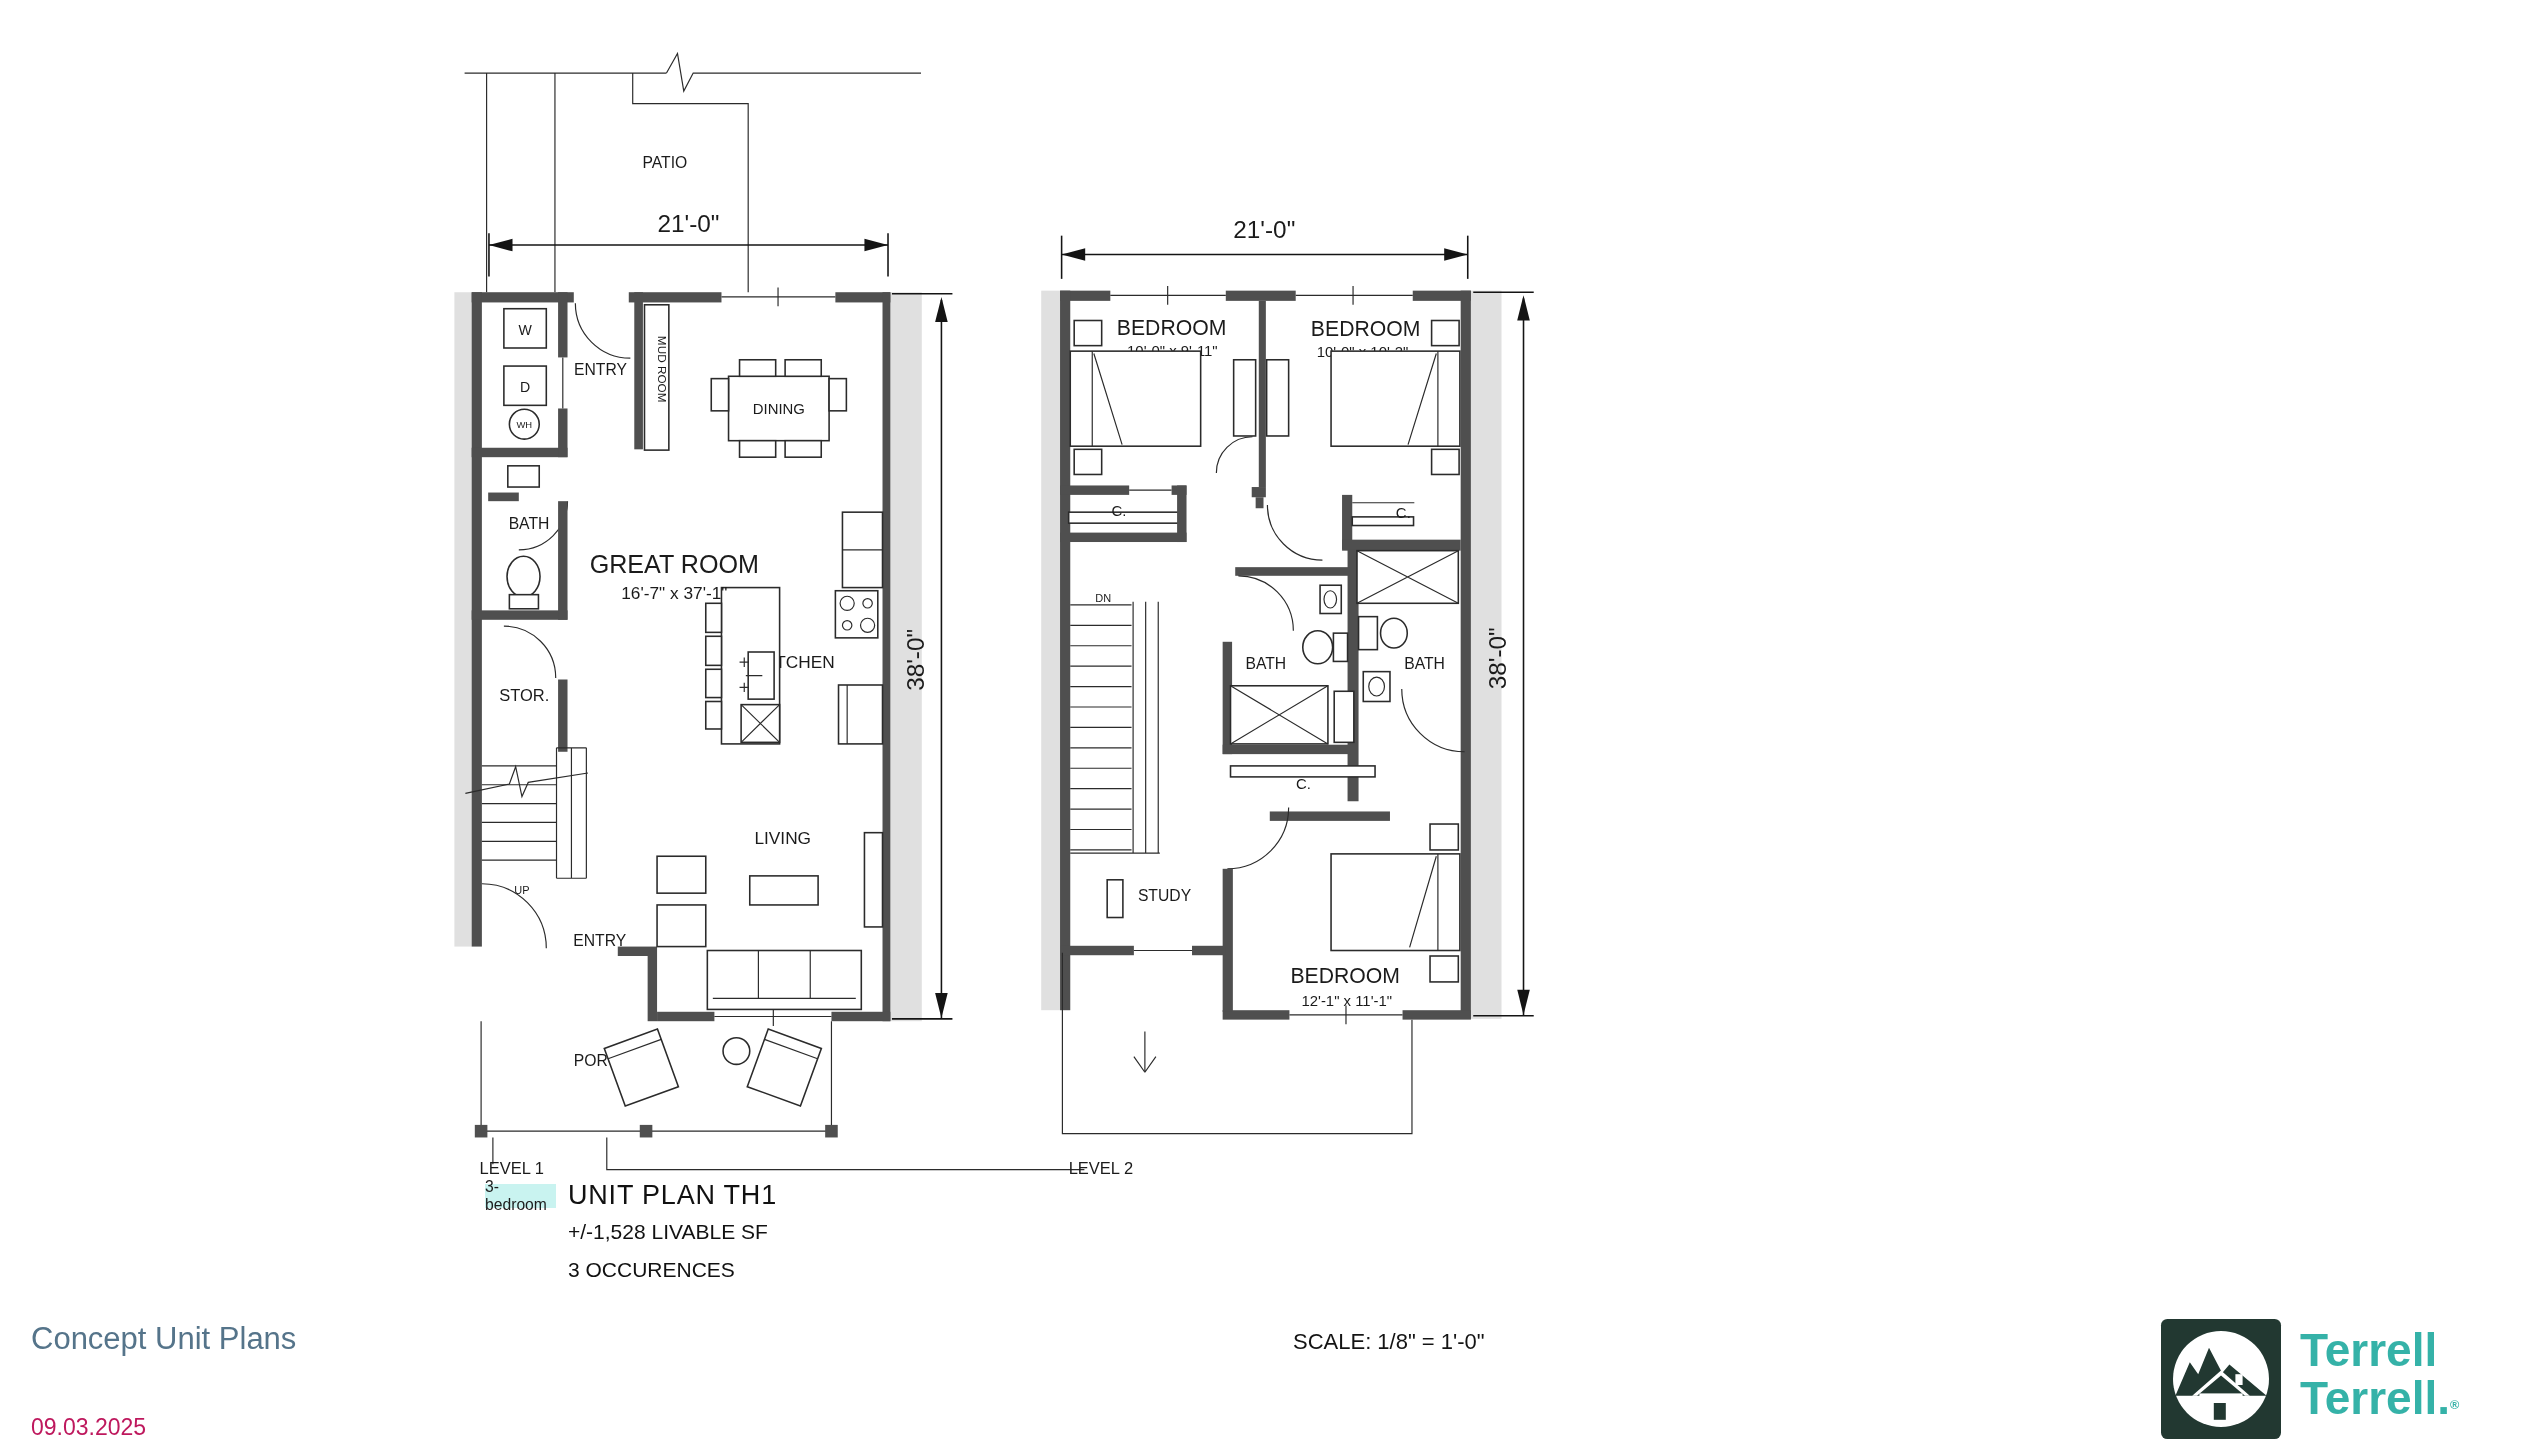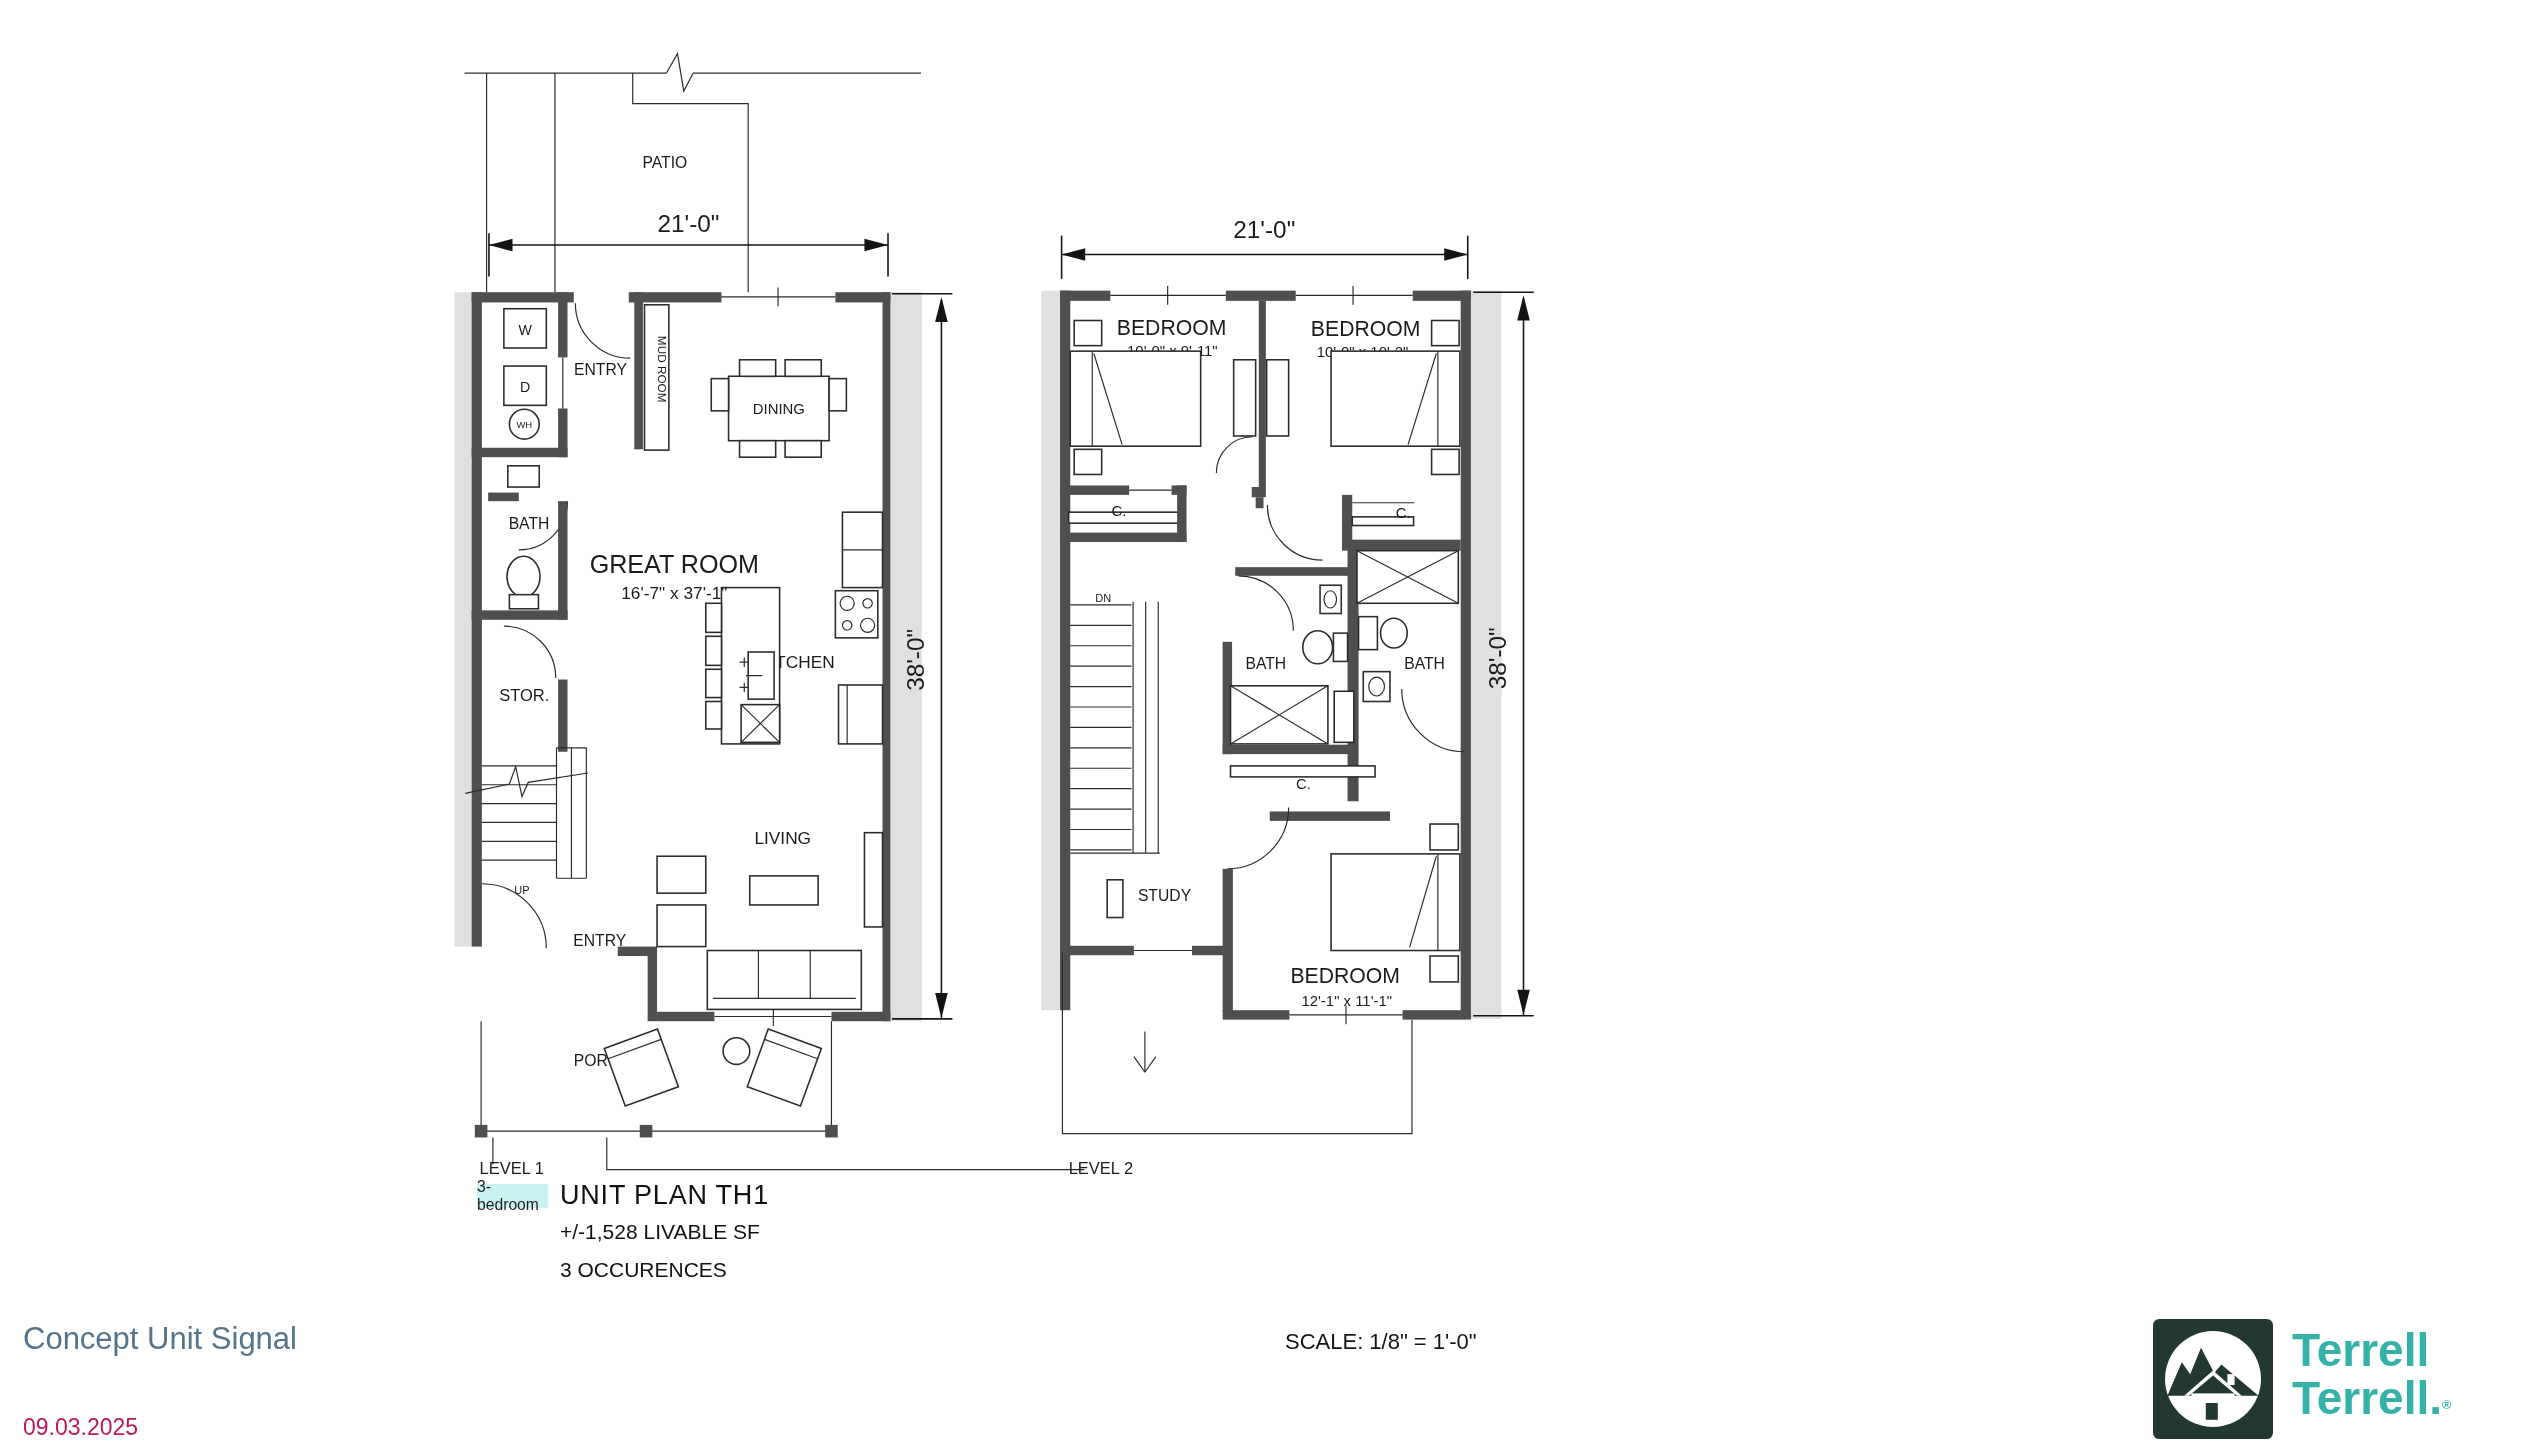--- a/index.html
+++ b/index.html
@@ -7,21 +7,21 @@
          font-family:"Liberation Sans",sans-serif;}
   svg text{font-family:"Liberation Sans",sans-serif;fill:#1b1b1b;}
   .wall{fill:#4f4f4f;stroke:none;}
   .strip{fill:#e0e0e0;}
   .thin15{fill:none;stroke:#2b2b2b;stroke-width:1.5;}
   .furn{fill:#ffffff;stroke:#2b2b2b;stroke-width:2;}
   .dim{fill:none;stroke:#141414;stroke-width:2;}
   .arr{fill:#141414;stroke:none;}
   .lblC{text-anchor:middle;}
   
-  .abs{position:absolute;}
+  .abs{position:absolute;margin-left:8px;}
   #badge{background:#c9f3f0;color:#1d1d1d;font-size:15.7px;display:flex;align-items:center;justify-content:center;}
   #unit-title{font-size:27px;color:#111;letter-spacing:0.8px;}
   #unit-area,#unit-occ{font-size:21px;color:#111;}
   #f-title{font-size:31px;color:#55748a;}
   #f-sub{font-size:35px;font-weight:bold;color:#55748a;}
   #f-date{font-size:23px;color:#be185d;}
   #f-scale{font-size:22px;color:#141414;}
   #f-note{font-size:20.4px;color:#141414;line-height:1.35;}
   #logo-text{font-size:46px;font-weight:bold;color:#35b2a8;line-height:1.05;}
   #logo-text .reg{font-size:12.6px;vertical-align:4.7px;}
@@ -349,21 +349,21 @@
   </g>
 </svg>
 
 
 <div class="abs" id="badge" style="left:477px;top:1184px;width:71px;height:24px;">3-bedroom</div>
 <div class="abs" id="unit-title" style="left:560px;top:1180px;">UNIT PLAN TH1</div>
 <div class="abs" id="unit-area" style="left:560px;top:1220px;">+/-1,528  LIVABLE SF</div>
 <div class="abs" id="unit-occ" style="left:560px;top:1258px;">3 OCCURENCES</div>
 
 
-<div class="abs" id="f-title" style="left:23px;top:1321px;">Concept Unit Signal</div>
+<div class="abs" id="f-title" style="left:23px;top:1321px;">Concept Unit Plans</div>
 <div class="abs" id="f-date" style="left:23px;top:1414px;">09.03.2025</div>
 <div class="abs" id="f-scale" style="left:1285px;top:1329px;">SCALE: 1/8" = 1'-0"</div>
 
 
 <div class="abs" id="logo-mark" style="left:2153px;top:1319px;">
   <svg width="120" height="120" viewBox="0 0 100 100">
     <circle cx="50" cy="50" r="40" fill="#ffffff"></circle>
     <path d="M12,64 L24,36 L31,46 L40,24 L51,45 L57,38 L88,64 Z" fill="#223831"></path>
     <polygon points="26,64 50,43 74,64 70,64 50,47 30,64" fill="#ffffff"></polygon>
     <rect x="32" y="62" width="36" height="22" fill="#ffffff"></rect>

